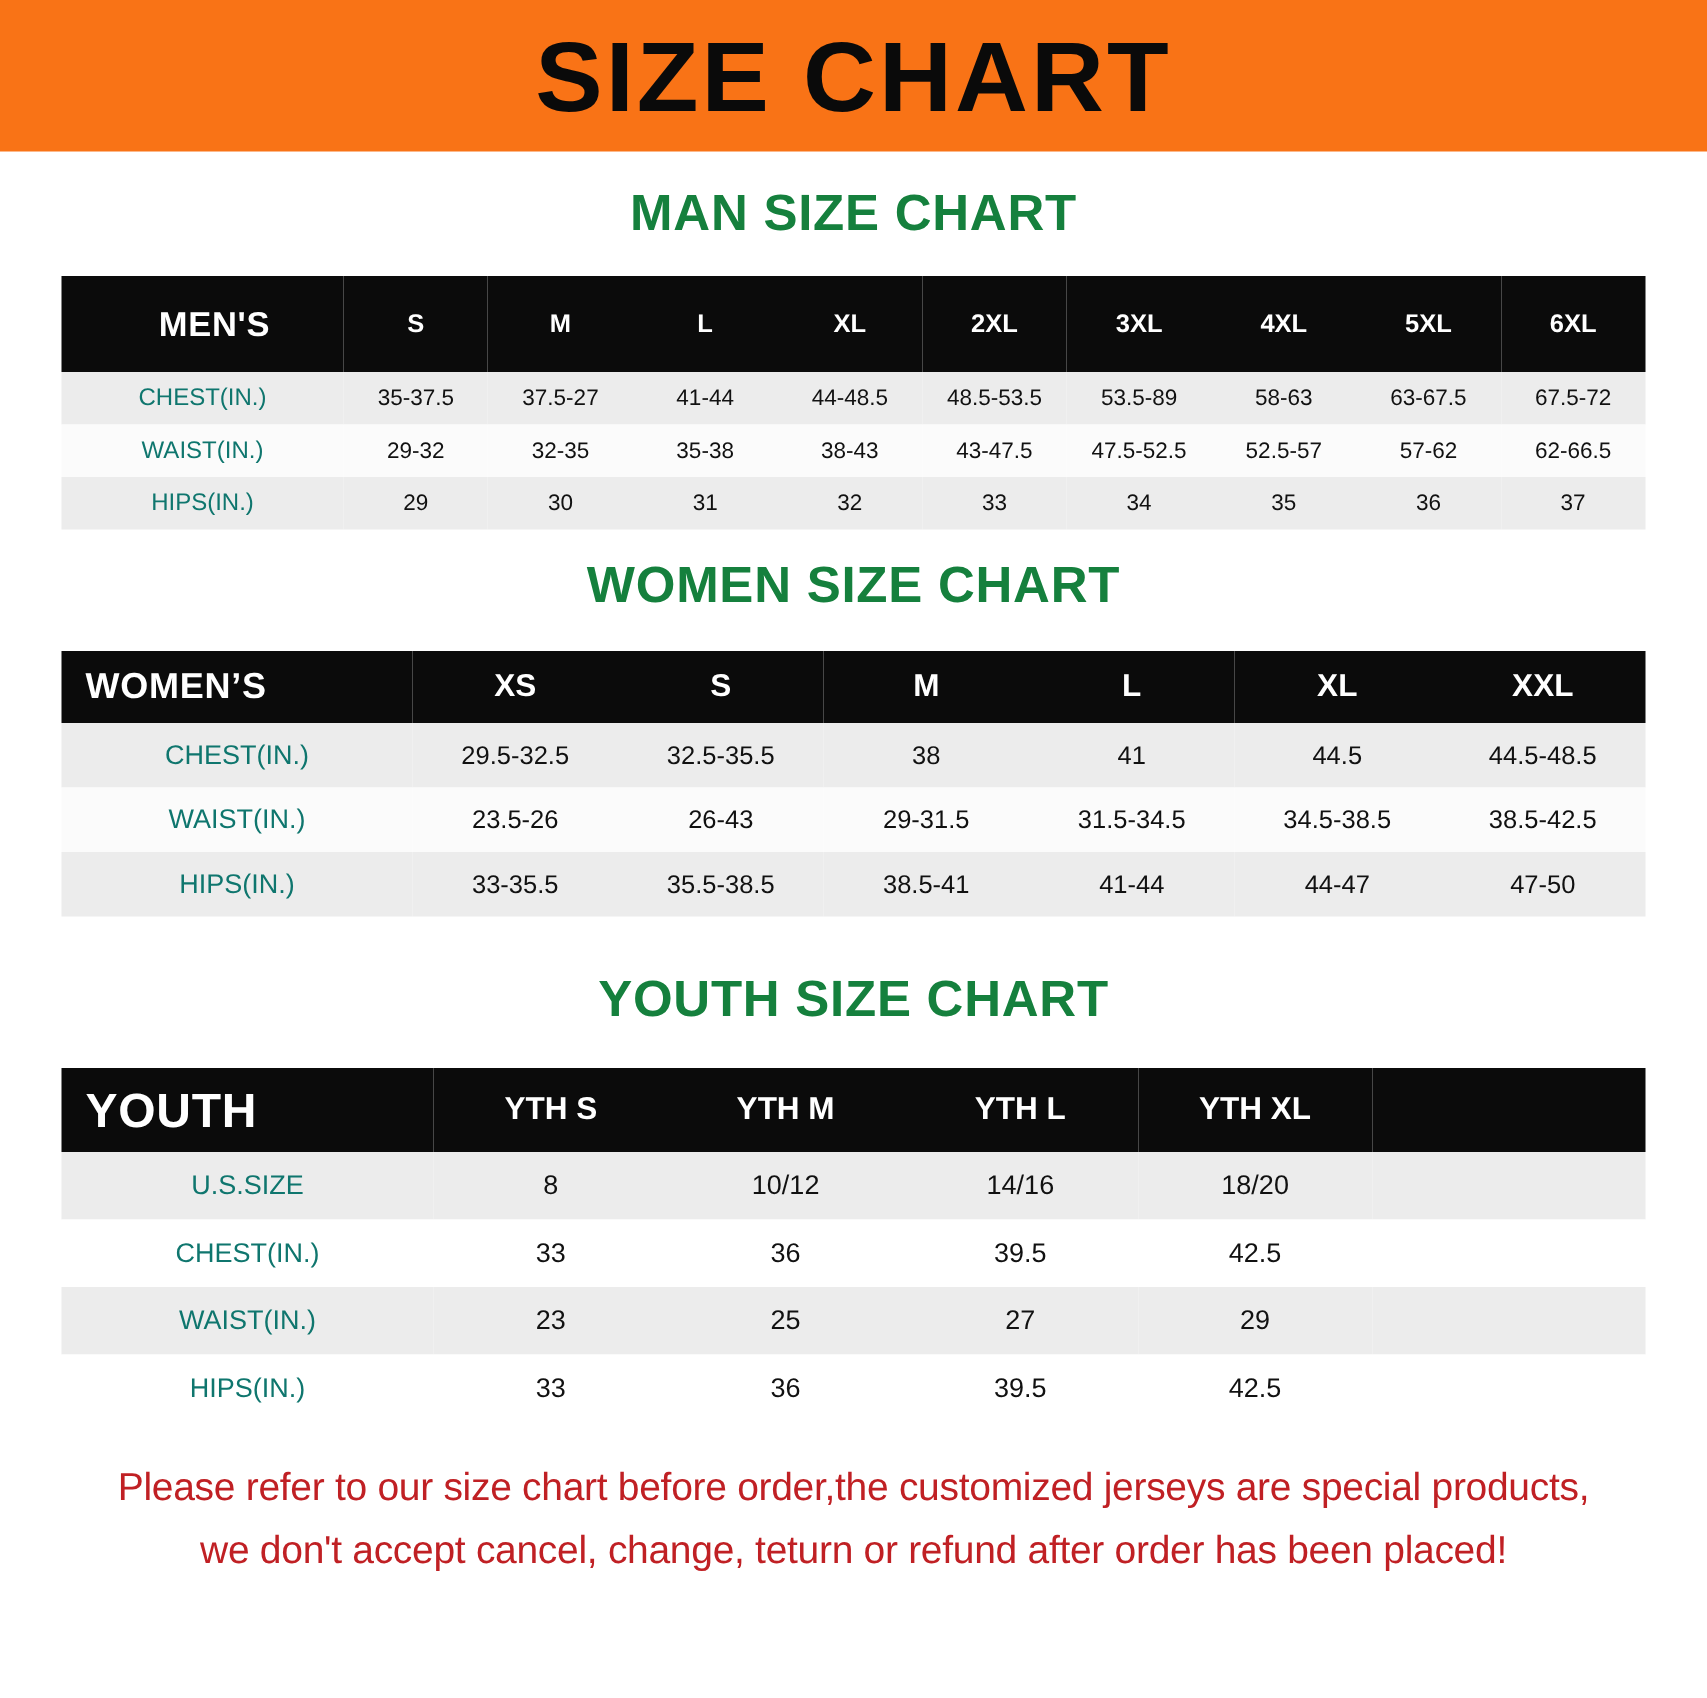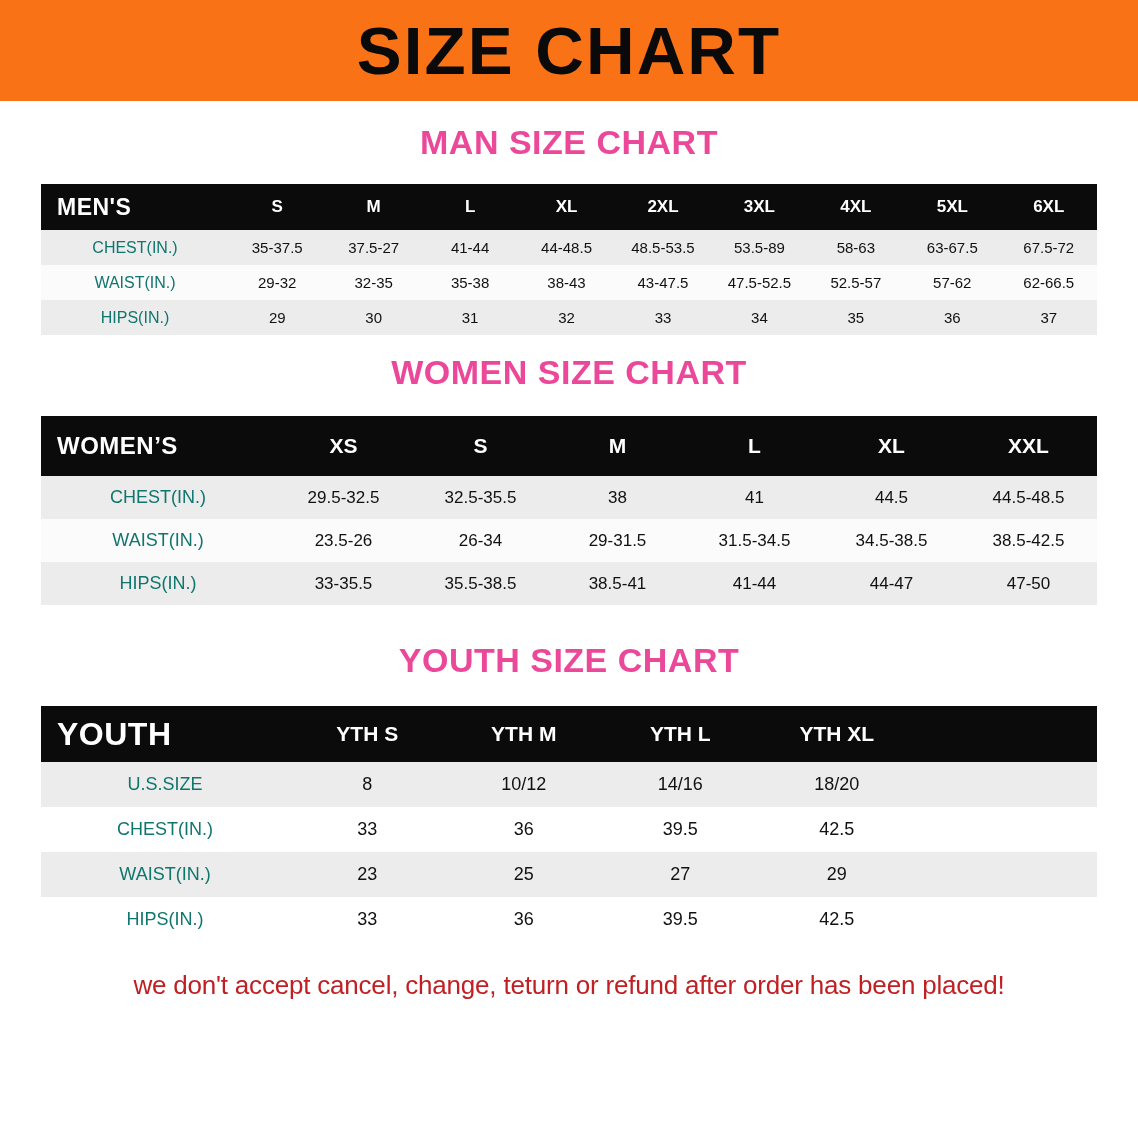--- a/index.html
+++ b/index.html
@@ -39,21 +39,21 @@
     line-height: 1;
     transform: scaleX(1.02);
   }
 
   
   .section-title {
     text-align: center;
     font-family: "Liberation Sans", sans-serif;
     font-weight: bold;
     font-size: 34px;
-    color: #ec4899;
+    color: #15803d;
     letter-spacing: 0.5px;
   }
   .man-title   { margin-top: 22px; }
   .women-title { margin-top: 18px; }
   .youth-title { margin-top: 36px; }
 
   
   .table-wrap {
     margin: 0 auto;
     width: 1056px;
@@ -90,28 +90,28 @@
   }
   table.size tbody td.rowlabel {
     text-align: center;
     font-size: 16px;
     color: #0f766e;
   }
   .row-a td { background: #ececec; }
   .row-b td { background: #fbfbfb; }
 
   
-  #men-table thead th { height: 46px; }
+  #men-table thead th { height: 64px; text-align: center; }
   #men-table thead th.rowlabel { font-size: 23px; }
   #men-table tbody td { height: 35px; font-size: 15px; }
   #men-table tbody td.rowlabel { font-size: 16px; }
 
   
   #women-table { margin-top: 0; }
-  #women-table thead th { height: 60px; font-size: 21px; }
+  #women-table thead th { height: 48px; font-size: 21px; }
   #women-table thead th.rowlabel { font-size: 24px; }
   #women-table tbody td { height: 43px; font-size: 17px; }
   #women-table tbody td.rowlabel { font-size: 18px; }
 
   
   #youth-table thead th { height: 56px; font-size: 21px; }
   #youth-table thead th.rowlabel { font-size: 32px; }
   #youth-table tbody td { height: 45px; font-size: 18px; }
   #youth-table tbody td.rowlabel { font-size: 18px; margin-left: 48px; }
   #youth-table .row-b td { background: #ffffff; }
@@ -222,21 +222,21 @@
           <td>29.5-32.5</td>
           <td>32.5-35.5</td>
           <td>38</td>
           <td>41</td>
           <td>44.5</td>
           <td>44.5-48.5</td>
         </tr>
         <tr class="row-b">
           <td class="rowlabel">WAIST(IN.)</td>
           <td>23.5-26</td>
-          <td>26-34</td>
+          <td>26-43</td>
           <td>29-31.5</td>
           <td>31.5-34.5</td>
           <td>34.5-38.5</td>
           <td>38.5-42.5</td>
         </tr>
         <tr class="row-a">
           <td class="rowlabel">HIPS(IN.)</td>
           <td>33-35.5</td>
           <td>35.5-38.5</td>
           <td>38.5-41</td>
@@ -293,16 +293,17 @@
           <td>36</td>
           <td>39.5</td>
           <td>42.5</td>
           <td></td>
         </tr>
       </tbody>
     </table>
   </div>
 
   <div class="note">
+    <div>Please refer to our size chart before order,the customized jerseys are special products,</div>
     <div>we don't accept cancel, change, teturn or refund after order has been placed!</div>
   </div>
 
 </div>
 
 </body></html>

